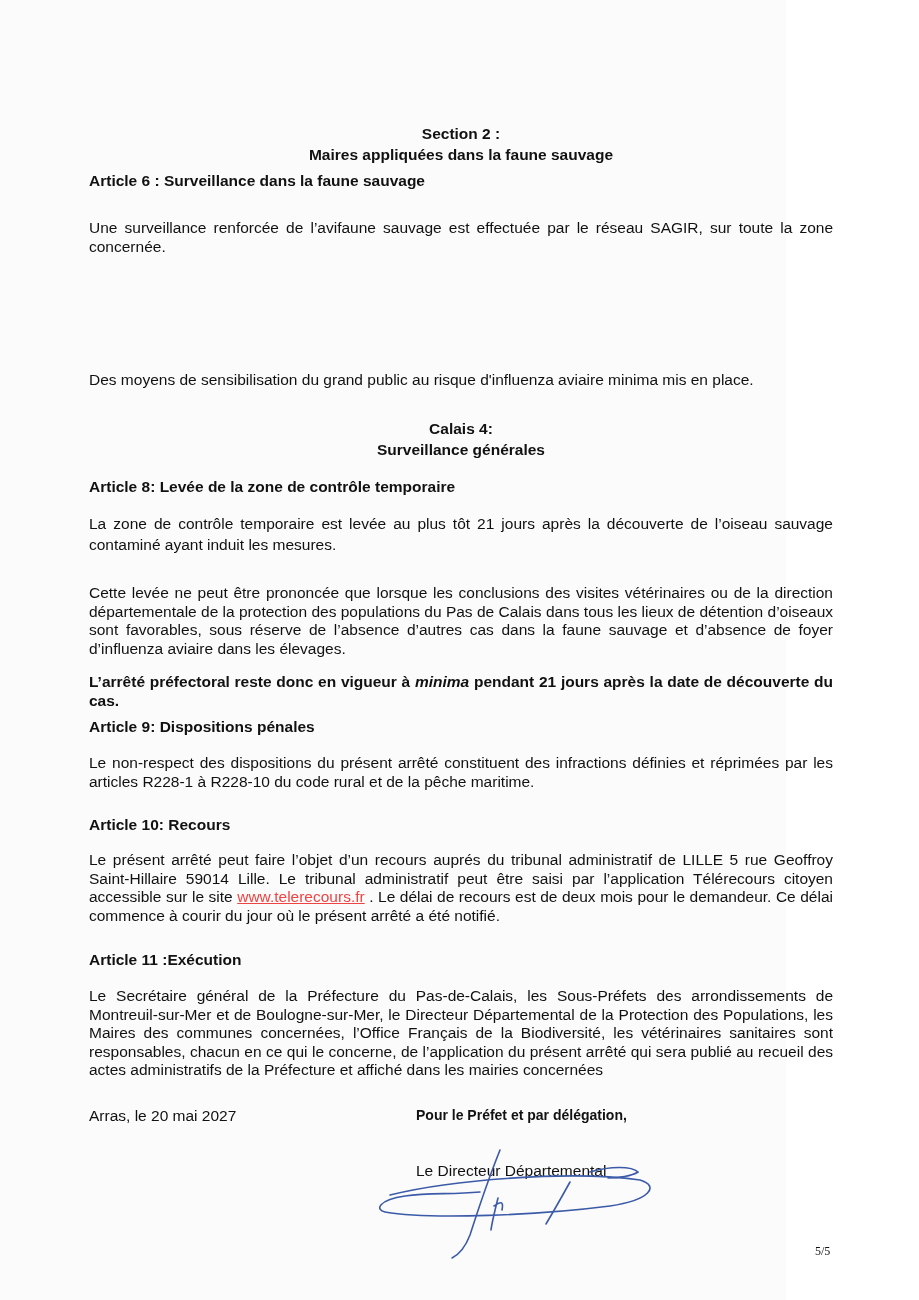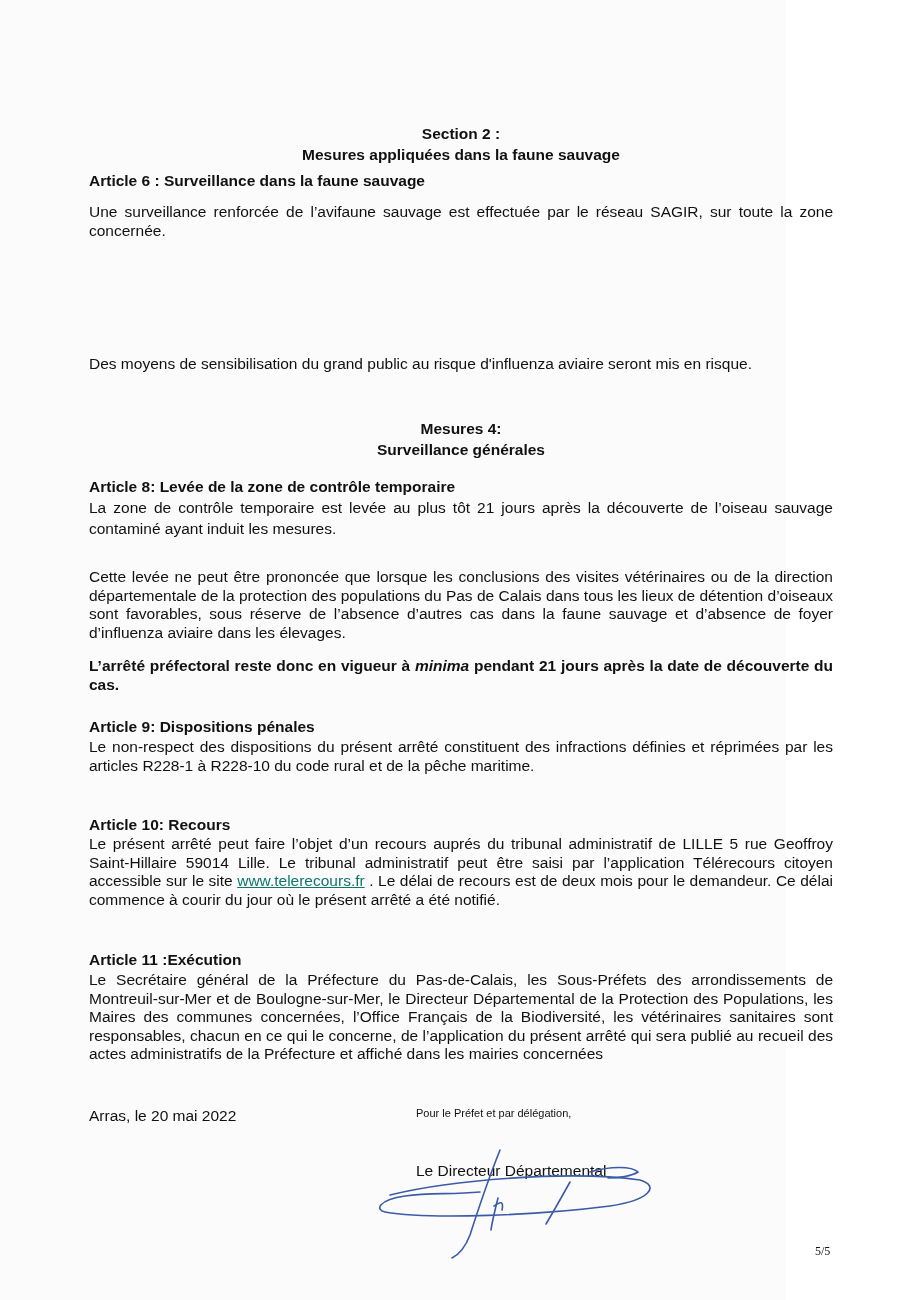--- a/index.html
+++ b/index.html
@@ -2,60 +2,60 @@
 <html><head>
 <meta charset="utf-8">
 <style>
   html, body { margin: 0; padding: 0; background: #ffffff; }
   body { width: 919px; height: 1300px; position: relative; overflow: hidden;
          font-family: "Liberation Sans", sans-serif; color: #111; }
   .page { position: absolute; left: 0; top: 0; width: 786px; height: 1300px; background: #fbfbfb; }
   .abs { position: absolute; }
   .center { left: 90px; width: 742px; text-align: center; font-weight: bold; font-size: 15.5px; }
   .art-title { left: 89px; font-weight: bold; font-size: 15.5px; }
-  .para { left: 89px; width: 744px; font-size: 15.5px; line-height: 18.5px; text-align: justify; }
+  .para { left: 89px; width: 744px; font-size: 15.5px; line-height: 18.5px; text-align: justify; margin-top: 16px; }
   .para.loose { line-height: 21px; }
   .bold { font-weight: bold; }
-  a.link { color: #0f766e; }
+  a.link { color: #ef4444; }
   .sig { position: absolute; left: 370px; top: 1140px; width: 300px; height: 120px; }
   .pagenum { position: absolute; left: 815px; top: 1244px; font-family: "Liberation Serif", serif; font-size: 12px; }
 </style>
 </head>
 <body>
 
 <div class="page">
 
   <div class="abs center" style="top:125px;">Section 2 :</div>
-  <div class="abs center" style="top:146px;">Mesures appliquées dans la faune sauvage</div>
+  <div class="abs center" style="top:146px;">Maires appliquées dans la faune sauvage</div>
 
   <div class="abs art-title" style="top:172px;">Article 6 : Surveillance dans la faune sauvage</div>
   <div class="abs para" style="top:203px;">Une surveillance renforcée de l’avifaune sauvage est effectuée par le réseau SAGIR, sur toute la zone concernée.</div>
 
 
-  <div class="abs para" style="top:355px;">Des moyens de sensibilisation du grand public au risque d'influenza aviaire seront mis en risque.</div>
+  <div class="abs para" style="top:355px;">Des moyens de sensibilisation du grand public au risque d'influenza aviaire minima mis en place.</div>
 
-  <div class="abs center" style="top:420px;">Mesures 4:</div>
+  <div class="abs center" style="top:420px;">Calais 4:</div>
   <div class="abs center" style="top:441px;">Surveillance générales</div>
 
   <div class="abs art-title" style="top:478px;">Article 8: Levée de la zone de contrôle temporaire</div>
   <div class="abs para loose" style="top:497px;">La zone de contrôle temporaire est levée au plus tôt 21 jours après la découverte de l’oiseau sauvage contaminé ayant induit les mesures.</div>
   <div class="abs para" style="top:568px;">Cette levée ne peut être prononcée que lorsque les conclusions des visites vétérinaires ou de la direction départementale de la protection des populations du Pas de Calais dans tous les lieux de détention d’oiseaux sont favorables, sous réserve de l’absence d’autres cas dans la faune sauvage et d’absence de foyer d’influenza aviaire dans les élevages.</div>
   <div class="abs para bold" style="top:657px;"><span>L’arrêté préfectoral reste donc en vigueur à </span><i>minima</i><span> pendant 21 jours après la date de découverte du cas.</span></div>
 
   <div class="abs art-title" style="top:718px;">Article 9: Dispositions pénales</div>
   <div class="abs para" style="top:738px;">Le non-respect des dispositions du présent arrêté constituent des infractions définies et réprimées par les articles R228-1 à R228-10 du code rural et de la pêche maritime.</div>
 
   <div class="abs art-title" style="top:816px;">Article 10: Recours</div>
   <div class="abs para" style="top:835px;"><span>Le présent arrêté peut faire l’objet d’un recours auprés du tribunal administratif de LILLE 5 rue Geoffroy Saint-Hillaire 59014 Lille. Le tribunal administratif peut être saisi par l’application Télérecours citoyen accessible sur le site </span><a class="link" href="#">www.telerecours.fr</a><span> . Le délai de recours est de deux mois pour le demandeur. Ce délai commence à courir du jour où le présent arrêté a été notifié.</span></div>
 
   <div class="abs art-title" style="top:951px;">Article 11 :Exécution</div>
   <div class="abs para" style="top:971px;">Le Secrétaire général de la Préfecture du Pas-de-Calais, les Sous-Préfets des arrondissements de Montreuil-sur-Mer et de Boulogne-sur-Mer, le Directeur Départemental de la Protection des Populations, les Maires des communes concernées, l’Office Français de la Biodiversité, les vétérinaires sanitaires sont responsables, chacun en ce qui le concerne, de l’application du présent arrêté qui sera publié au recueil des actes administratifs de la Préfecture et affiché dans les mairies concernées</div>
 
-  <div class="abs" style="left:89px; top:1107px; font-size:15.5px;">Arras, le 20 mai 2022</div>
-  <div class="abs" style="left:416px; top:1107px; font-size:11px;">Pour le Préfet et par délégation,</div>
+  <div class="abs" style="left:89px; top:1107px; font-size:15.5px;">Arras, le 20 mai 2027</div>
+  <div class="abs" style="left:416px; top:1107px; font-size:14px;font-weight:bold;">Pour le Préfet et par délégation,</div>
   <div class="abs" style="left:416px; top:1162px; font-size:15.5px;">Le Directeur Départemental</div>
 
   <svg class="sig" viewBox="0 0 300 120">
     <g fill="none" stroke="#3b5aa8" stroke-width="1.6" stroke-linecap="round">
       <path d="M 130 10 C 118 40, 108 70, 100 95 C 95 108, 88 115, 82 118"></path>
       <path d="M 20 55 C 80 40, 200 30, 270 40 C 290 46, 280 60, 240 66 C 170 75, 60 80, 15 72 C 5 70, 8 60, 35 56 C 60 52, 80 55, 110 52"></path>
       <path d="M 128 58 C 124 74, 122 82, 121 90 M 124 66 C 130 62, 134 60, 132 70"></path>
       <path d="M 200 42 C 190 60, 182 74, 176 84"></path>
       <path d="M 220 32 C 240 26, 262 26, 268 32 C 262 36, 248 38, 238 38"></path>
     </g>

